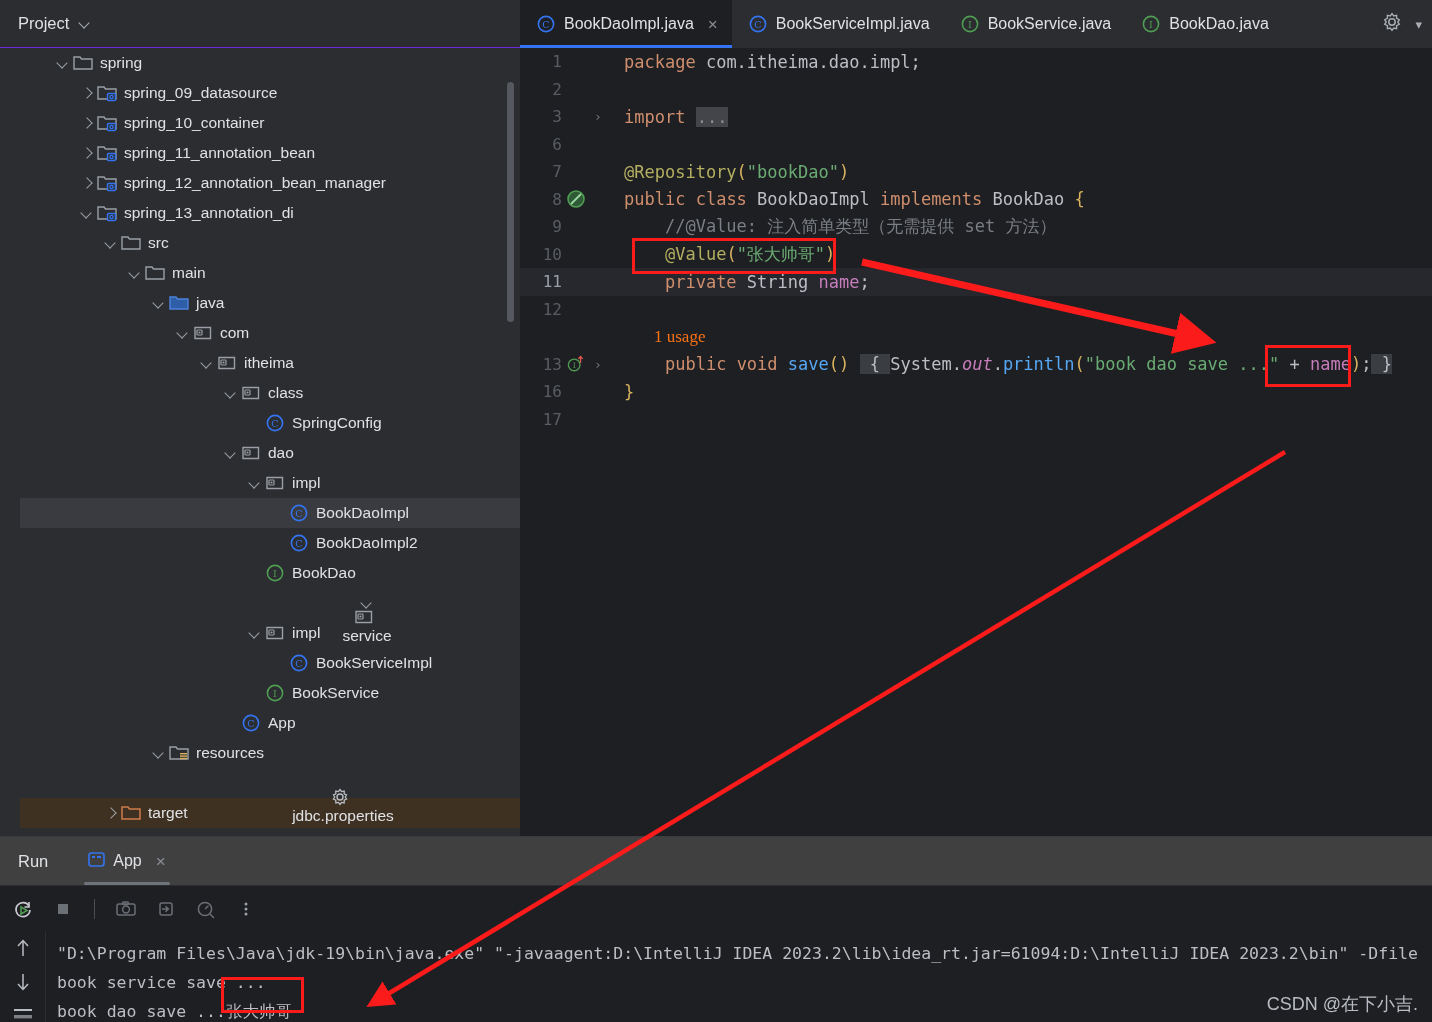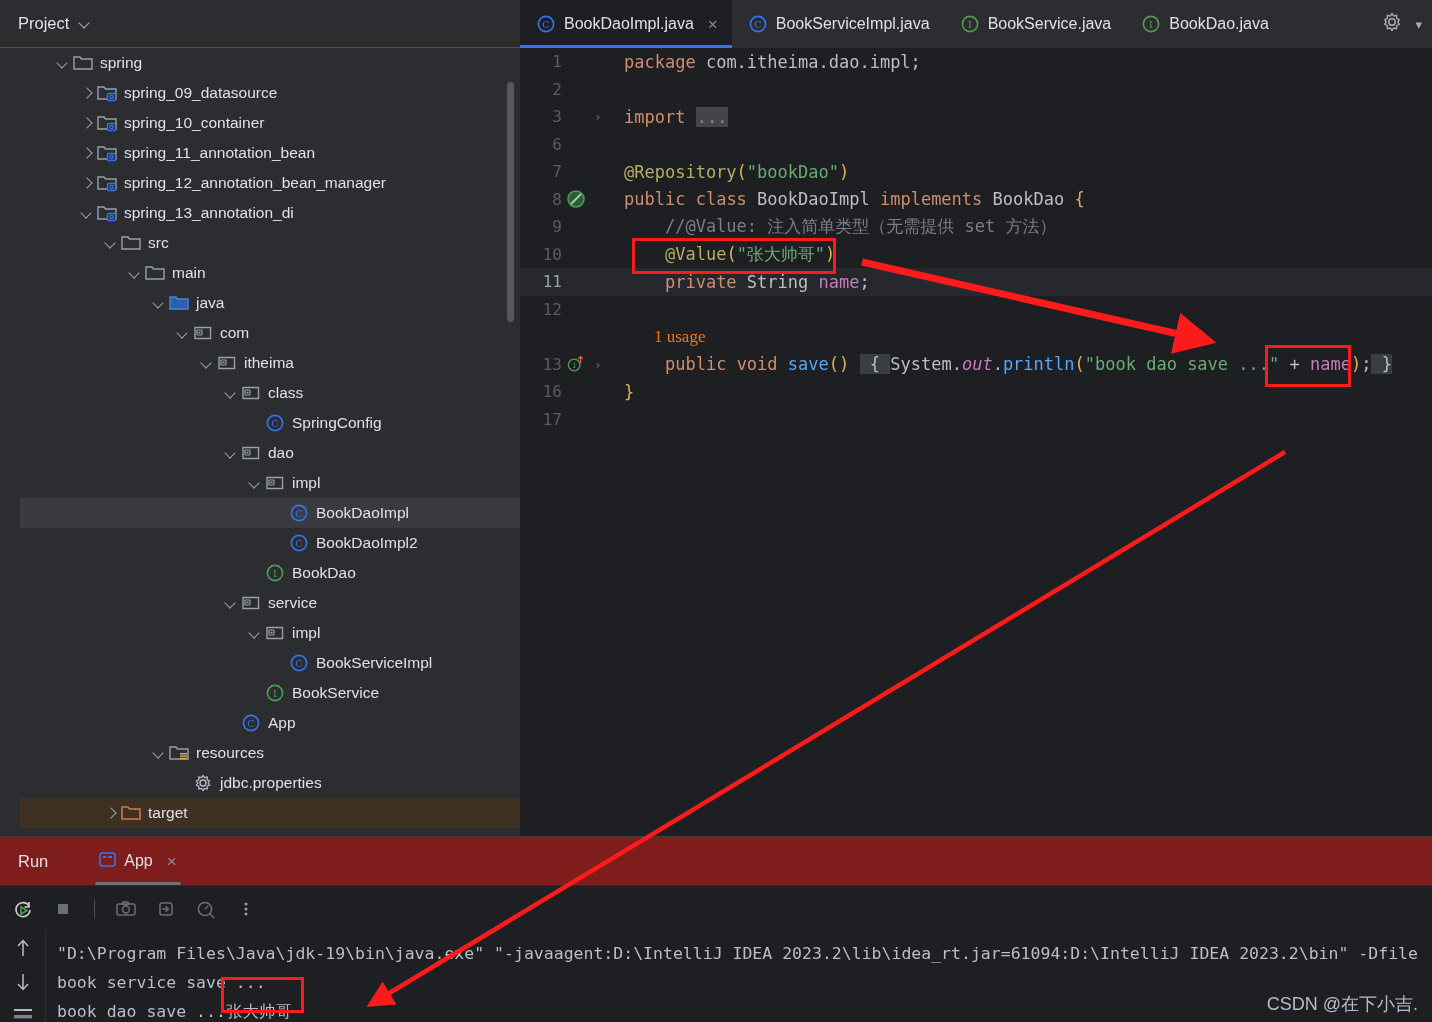--- a/index.html
+++ b/index.html
@@ -127,22 +127,22 @@
   .redbox {
     position: absolute; border: 3px solid #fc1b1b; pointer-events: none;
   }
 
   
   #run-panel {
     position: absolute; left: 0; top: 836px; right: 0; bottom: 0;
     background: #1e1f22; border-top: 1px solid #393b40;
   }
   #run-head {
-    height: 48px; display: flex; align-items: center; gap: 15px;
-    background: #7f1d1d;
+    height: 48px; display: flex; align-items: center; gap: 4px;
+    background: #404040;
   }
   #run-head .runword {
     color: #dfe1e5; font-size: 16.5px; padding: 0 22px 0 18px;
   }
   .run-tab {
     display: flex; align-items: center; gap: 8px; height: 48px;
     padding: 0 14px; color: #dfe1e5; font-size: 16px; position: relative;
   }
   .run-tab::after {
     content: ""; position: absolute; left: 10px; right: 10px; bottom: 0;
@@ -371,21 +371,21 @@
         <div class="trow" style="padding-left: 226px;">
           <span class="arrow "></span>
           <span class="ic">
             <svg width="20" height="20" viewBox="0 0 20 20">
               <circle cx="10" cy="10" r="7.6" fill="none" stroke="#4f9c52" stroke-width="1.6"></circle>
               <text x="10" y="14" font-size="9.5" fill="#4f9c52" text-anchor="middle" font-family="DejaVu Serif, serif">I</text>
             </svg>
           </span>
           <span class="tlabel">BookDao</span>
         </div>
-        <div class="trow" style="padding-left: 202px;">
+        <div class="trow" style="padding-left: 202px; flex-direction: column;">
           <span class="arrow down"></span>
           <span class="ic">
             <svg width="20" height="20" viewBox="0 0 20 20">
               <path d="M2 4.5 L17.5 4.5 L17.5 15.5 L2 15.5 Z" fill="none" stroke="#9aa0a6" stroke-width="1.4"></path>
               <rect x="4" y="7" width="5" height="5" rx="0.8" fill="none" stroke="#9aa0a6" stroke-width="1.2"></rect>
               <circle cx="6.5" cy="9.5" r="1.1" fill="#9aa0a6"></circle>
             </svg>
           </span>
           <span class="tlabel">service</span>
         </div>
@@ -435,21 +435,21 @@
           <span class="ic">
             <svg width="20" height="20" viewBox="0 0 20 20">
               <path d="M1 4 L7 4 L8.5 6 L19 6 L19 16 L1 16 Z" fill="none" stroke="#9aa0a6" stroke-width="1.4"></path>
               <rect x="11" y="10" width="7" height="1.4" fill="#d9b25f"></rect>
               <rect x="11" y="12.4" width="7" height="1.4" fill="#d9b25f"></rect>
               <rect x="11" y="14.8" width="7" height="1.4" fill="#d9b25f"></rect>
             </svg>
           </span>
           <span class="tlabel">resources</span>
         </div>
-        <div class="trow" style="padding-left: 154px;">
+        <div class="trow" style="padding-left: 154px; flex-direction: column;">
           <span class="arrow "></span>
           <span class="ic">
             <svg width="20" height="20" viewBox="0 0 20 20">
               <circle cx="10" cy="10" r="3" fill="none" stroke="#b9bdc3" stroke-width="1.4"></circle>
               <path d="M10 2.5 L11.6 4.6 L14.2 4 L14.2 6.8 L16.6 8 L15.2 10 L16.6 12 L14.2 13.2 L14.2 16 L11.6 15.4 L10 17.5 L8.4 15.4 L5.8 16 L5.8 13.2 L3.4 12 L4.8 10 L3.4 8 L5.8 6.8 L5.8 4 L8.4 4.6 Z" fill="none" stroke="#b9bdc3" stroke-width="1.3"></path>
             </svg>
           </span>
           <span class="tlabel">jdbc.properties</span>
         </div>
         <div class="trow target-row" style="padding-left: 82px;">

